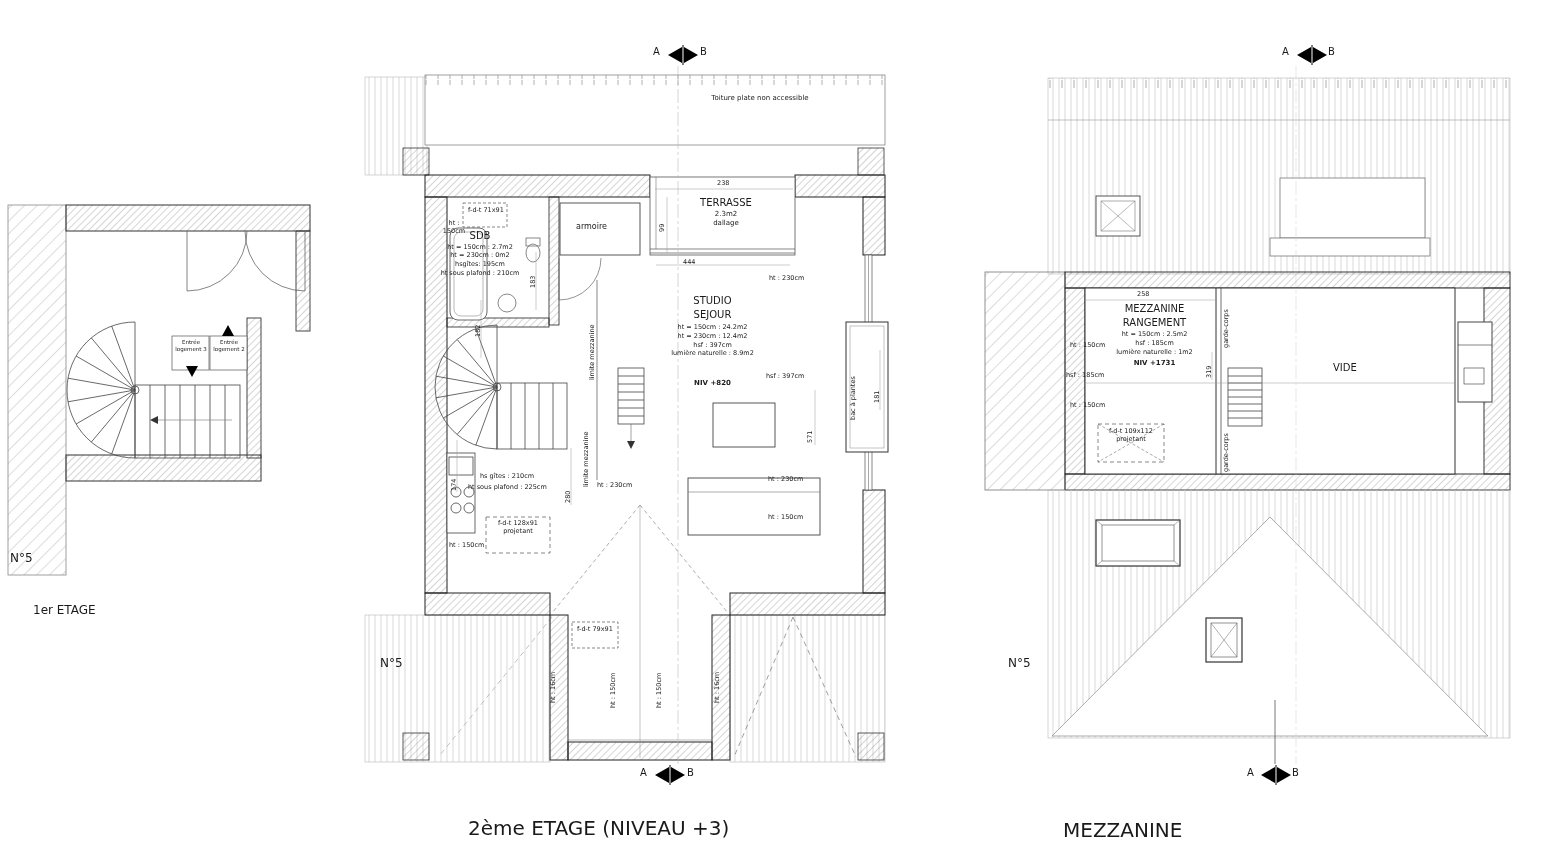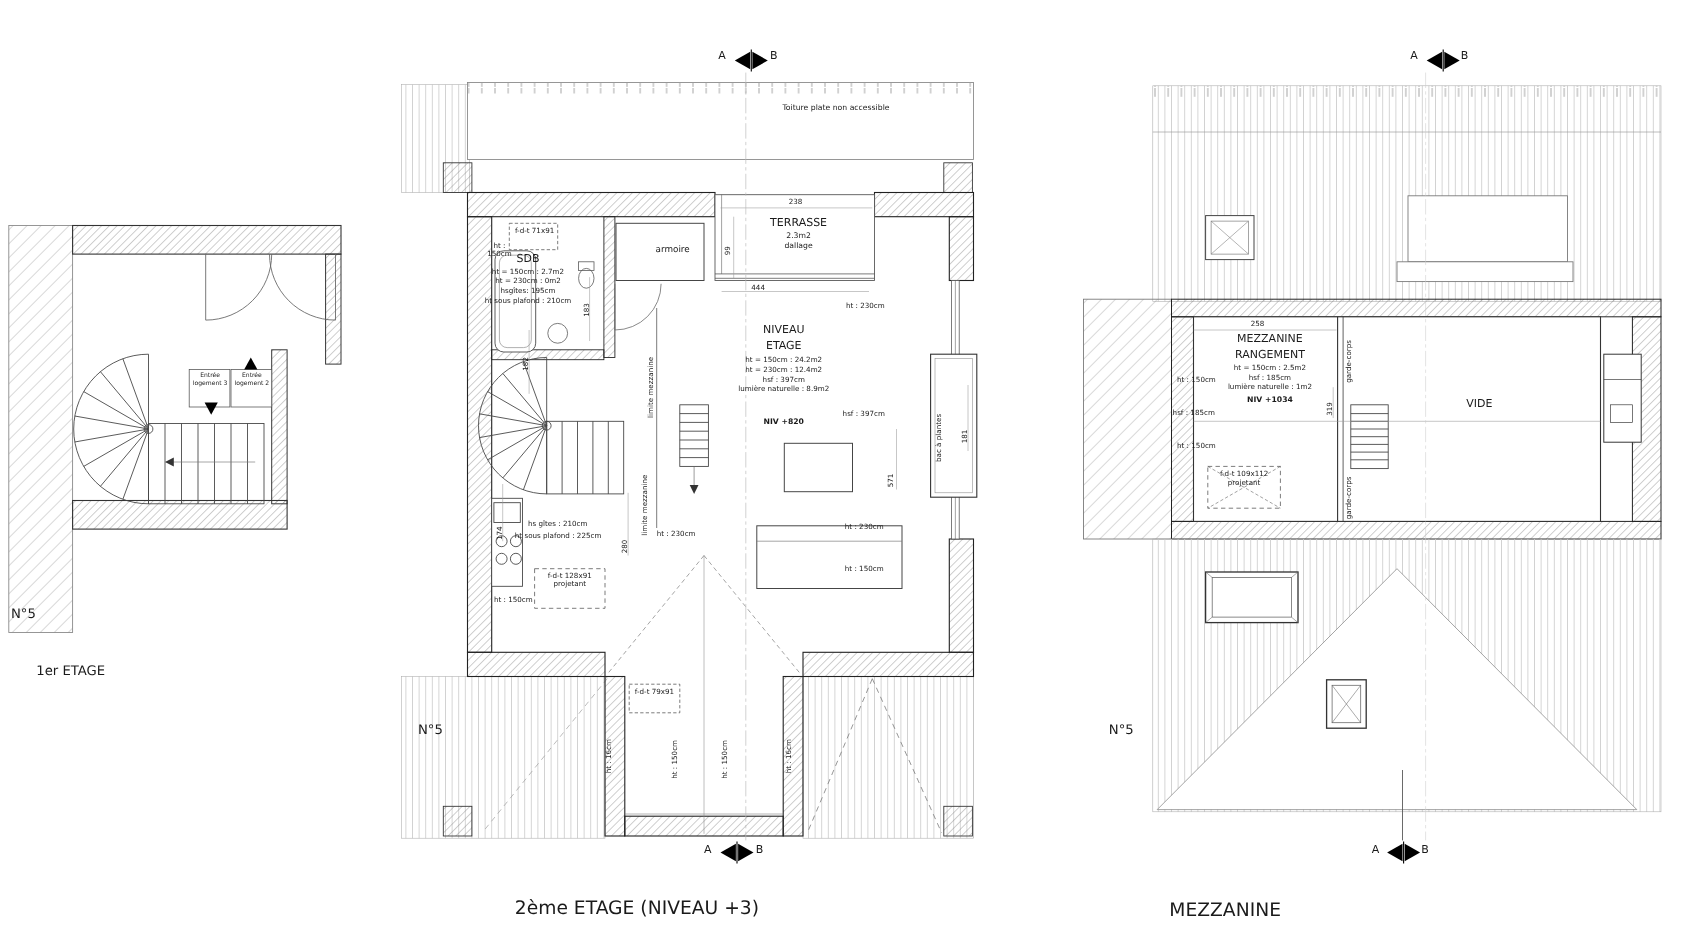--- a/index.html
+++ b/index.html
@@ -3,21 +3,21 @@
 <meta charset="utf-8">
 <style>
   html,body{margin:0;padding:0;background:#fff;}
   #canvas{position:relative;width:1546px;height:859px;background:#fff;overflow:hidden;
           font-family:"DejaVu Sans",sans-serif;color:#1a1a1a;}
   svg{position:absolute;left:0;top:0;}
   .lbl{position:absolute;white-space:nowrap;line-height:1.25;color:#1a1a1a;}
   .ctr{text-align:center;white-space:normal;}
   .v{transform:rotate(-90deg);transform-origin:0 0;white-space:nowrap;}
   .t55{font-size:5.5px;} .t65{font-size:6.5px;} .t7{font-size:7px;}
-  .t8{font-size:8px;margin-left:20px;} .t9{font-size:10px;} .t10{font-size:10px;} .t14{font-size:12px;} .t15{font-size:17px;}
+  .t8{font-size:8px;} .t9{font-size:10px;} .t10{font-size:10px;} .t14{font-size:12px;} .t15{font-size:20px;}
   .b{font-weight:bold;}
   .blk div{line-height:1.35;}
 </style>
 </head>
 <body>
 
 <div id="canvas">
 
 <svg width="1546" height="859" viewBox="0 0 1546 859">
   <defs>
@@ -328,22 +328,22 @@
   <div class="t65">ht = 150cm : 2.7m2</div>
   <div class="t65">ht = 230cm : 0m2</div>
   <div class="t65">hsgîtes: 195cm</div>
   <div class="t65">ht sous plafond : 210cm</div>
 </div>
 <div class="lbl v t65" style="left:529px;top:288px;">183</div>
 <div class="lbl v t65" style="left:474px;top:337px;">182</div>
 <div class="lbl t8" style="left:576px;top:222px;">armoire</div>
 <div class="lbl t65" style="left:769px;top:274px;">ht : 230cm</div>
 <div class="lbl ctr blk" style="left:650px;top:294px;width:125px;">
-  <div class="t9">NIVEAU</div>
-  <div class="t9">ETAGE</div>
+  <div class="t9">STUDIO</div>
+  <div class="t9">SEJOUR</div>
   <div class="t65" style="margin-top:2px;">ht = 150cm : 24.2m2</div>
   <div class="t65">ht = 230cm : 12.4m2</div>
   <div class="t65">hsf : 397cm</div>
   <div class="t65">lumière naturelle : 8.9m2</div>
   <div class="t7 b" style="margin-top:21px;">NIV +820</div>
 </div>
 <div class="lbl t65" style="left:766px;top:372px;">hsf : 397cm</div>
 <div class="lbl v t65" style="left:849px;top:420px;">bac à plantes</div>
 <div class="lbl v t65" style="left:873px;top:403px;">181</div>
 <div class="lbl v t65" style="left:806px;top:443px;">571</div>
@@ -370,21 +370,21 @@
 
 <div class="lbl t10" style="left:1282px;top:46px;">A</div>
 <div class="lbl t10" style="left:1328px;top:46px;">B</div>
 <div class="lbl t65" style="left:1137px;top:290px;">258</div>
 <div class="lbl ctr blk" style="left:1092px;top:302px;width:125px;">
   <div class="t9">MEZZANINE</div>
   <div class="t9">RANGEMENT</div>
   <div class="t65" style="margin-top:1px;">ht = 150cm : 2.5m2</div>
   <div class="t65">hsf : 185cm</div>
   <div class="t65">lumière naturelle : 1m2</div>
-  <div class="t7 b" style="margin-top:3px;">NIV +1034</div>
+  <div class="t7 b" style="margin-top:3px;">NIV +1731</div>
 </div>
 <div class="lbl t65" style="left:1070px;top:341px;">ht : 150cm</div>
 <div class="lbl t65" style="left:1066px;top:371px;">hsf : 185cm</div>
 <div class="lbl t65" style="left:1070px;top:401px;">ht : 150cm</div>
 <div class="lbl v t65" style="left:1222px;top:348px;">garde-corps</div>
 <div class="lbl v t65" style="left:1205px;top:378px;">319</div>
 <div class="lbl v t65" style="left:1222px;top:472px;">garde-corps</div>
 <div class="lbl t9" style="left:1333px;top:362px;">VIDE</div>
 <div class="lbl ctr t65" style="left:1102px;top:427px;width:58px;">f-d-t 109x112 projetant</div>
 <div class="lbl t14" style="left:1008px;top:656px;">N°5</div>

